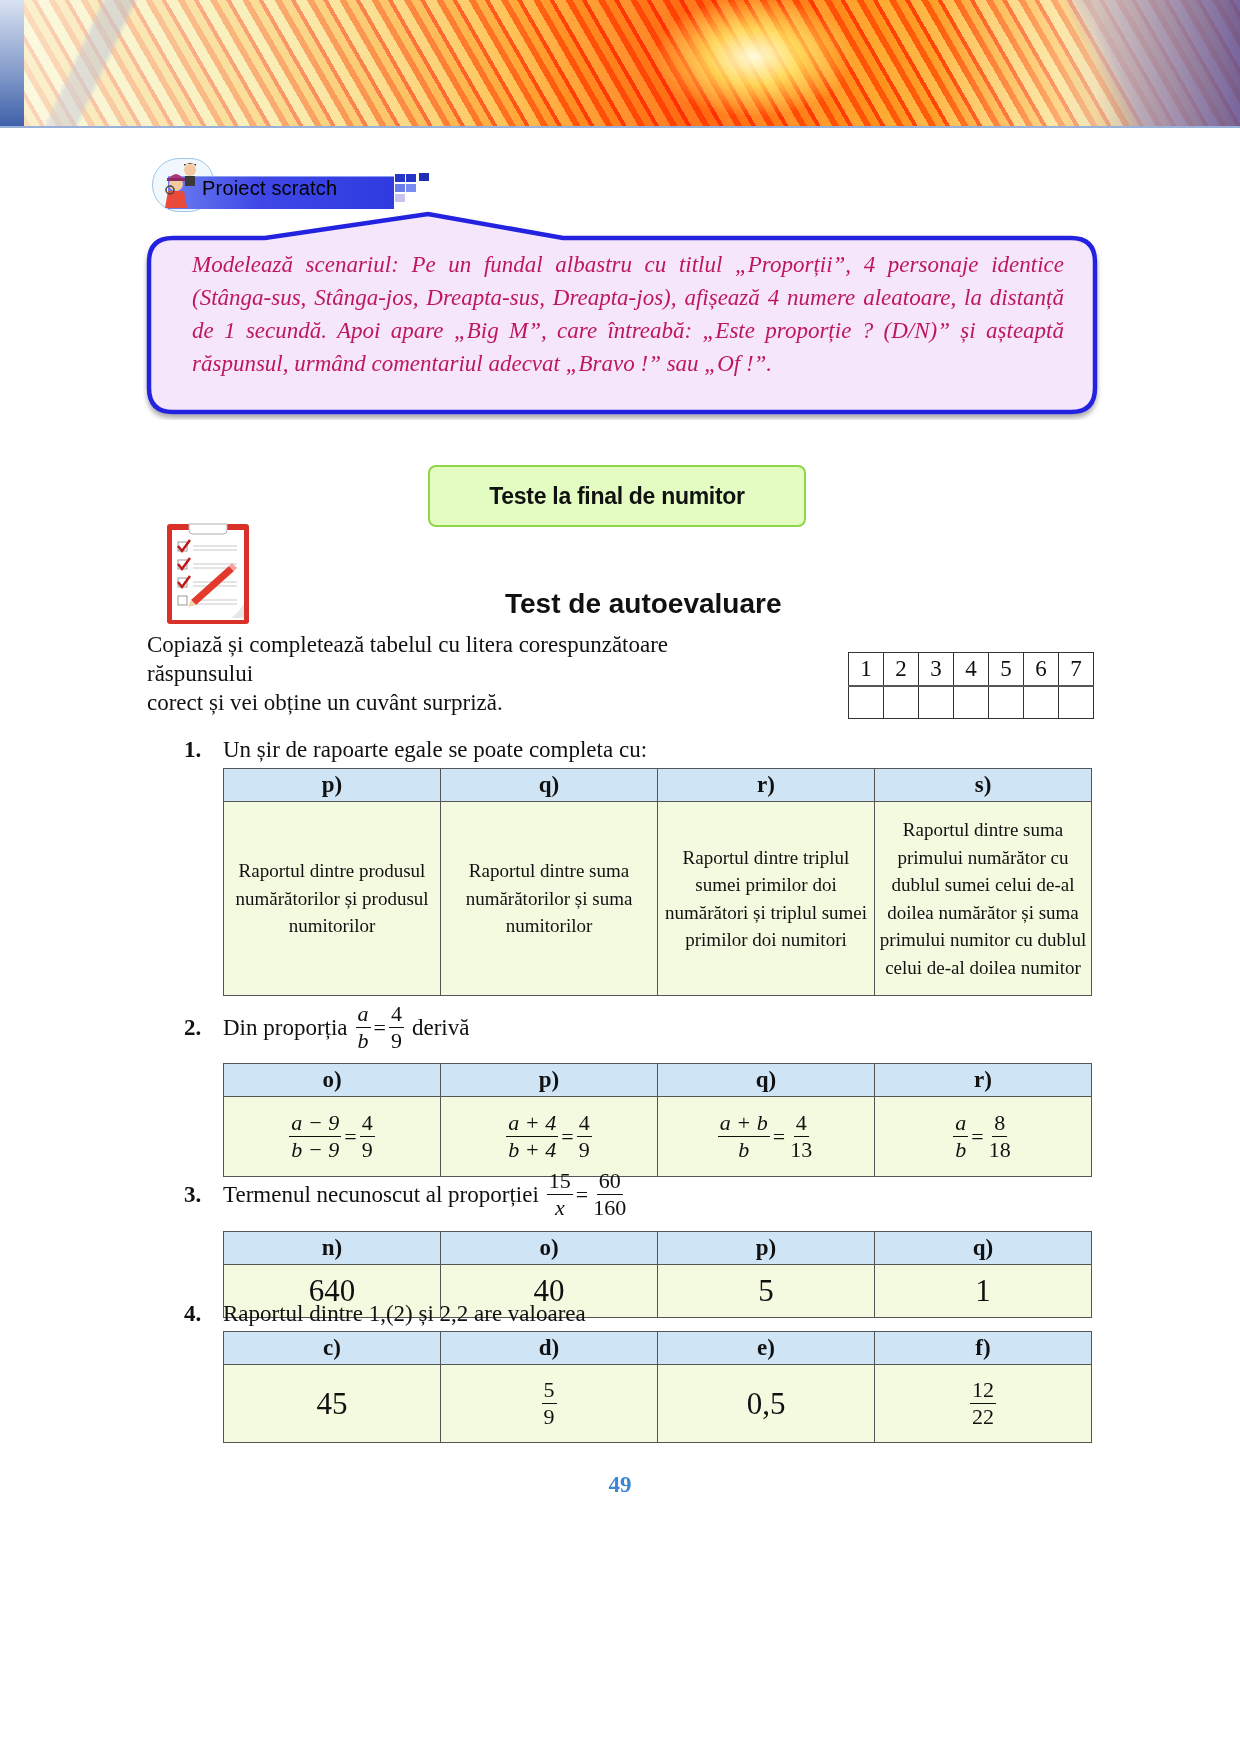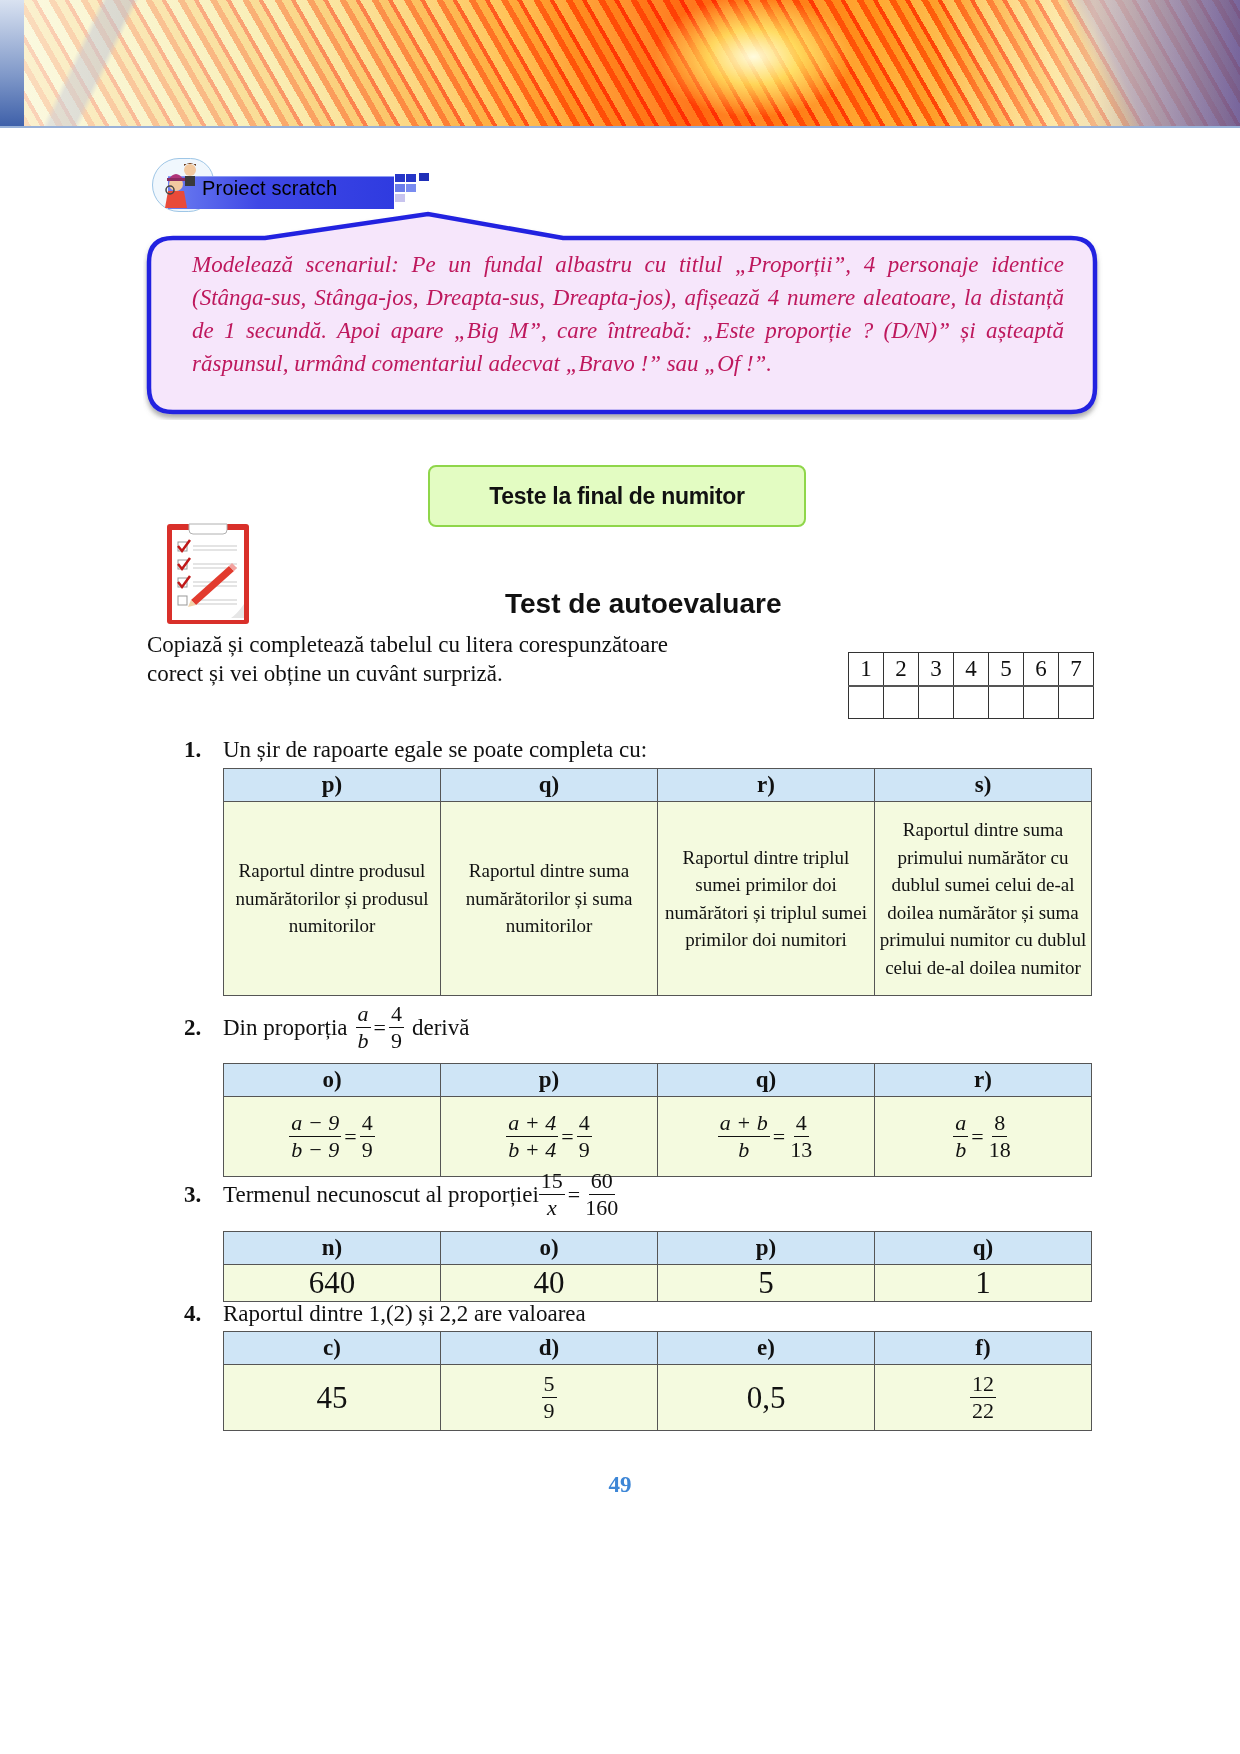--- a/index.html
+++ b/index.html
@@ -49,21 +49,21 @@
   
   .answer-grid { position: absolute; left: 848px; top: 652px; border-collapse: collapse; }
   .answer-grid td { width: 35px; height: 33px; border: 1px solid #333; text-align: center; font-size: 23px; }
   .answer-grid tr.head td { border-bottom: 2px solid #555; }
 
   
   .q { position: absolute; left: 184px; font-size: 23px; line-height: 30px; display: flex; align-items: center; }
   .q-num { font-weight: bold; width: 39px; }
   .opt-table { position: absolute; left: 223px; width: 869px; border-collapse: collapse; table-layout: fixed; }
   .opt-table th { background: #cfe5f6; border: 1.5px solid #555; font-weight: bold; font-size: 23px; height: 33px; text-align: center; }
-  .opt-table td { background: #f4fadf; border: 1.5px solid #555; font-size: 19px; line-height: 27.5px; text-align: center; vertical-align: middle; padding: 4px 4px; }
+  .opt-table td { background: #f4fadf; border: 1.5px solid #555; font-size: 19px; line-height: 27.5px; text-align: center; vertical-align: middle; padding: 12px 4px; }
   .opt-table td.big { font-size: 31px; }
 
   
   .frac { display: inline-flex; flex-direction: column; align-items: center; vertical-align: middle; font-size: 22px; line-height: 26px; }
   .frac .num { padding: 0 2px; border-bottom: 1.3px solid #111; }
   .frac .den { padding: 0 2px; }
   .var { font-style: italic; }
   .eq { display: inline-block; margin: 0 3px; vertical-align: middle; font-size: 22px; }
   .frac-wrap { display: inline-flex; align-items: center; }
 
@@ -144,20 +144,21 @@
   <path d="M26 78 L64 44 L69 49 L31 83 Z" fill="#e23b2e"></path>
   <path d="M64 44 L69 49 L72 46 L67 41 Z" fill="#f2a3a0"></path>
   <path d="M26 78 L31 83 L23 85 Z" fill="#f0d2a8"></path>
   <path d="M66 96 L79 96 L79 82 Q72 92 66 96 Z" fill="#e6e6e6"></path>
 </svg>
 
 <div class="subtitle">Test de autoevaluare</div>
 
 <div class="intro">
   <div>Copiază și completează tabelul cu litera corespunzătoare</div>
+  <div>răspunsului</div>
   <div>corect și vei obține un cuvânt surpriză.</div>
 </div>
 
 <table class="answer-grid">
   <tbody>
       <tr class="head">
     <td>1</td>
     <td>2</td>
     <td>3</td>
     <td>4</td>
@@ -267,21 +268,21 @@
               <span class="den">18</span>
             </span>
           </span></td>
   </tr>
 </tbody>
   </table>
 
 <div class="q" style="top:1168px;">
   <span class="q-num">3.</span>
   <span>Termenul necunoscut al proporției</span>
-  <span class="frac-wrap" style="">
+  <span class="frac-wrap" style="margin-left:8px;">
     <span class="frac">
         <span class="num">15</span>
         <span class="den var">x</span>
       </span>
     <span class="eq">=</span>
     <span class="frac">
         <span class="num">60</span>
         <span class="den">160</span>
       </span>
   </span>

